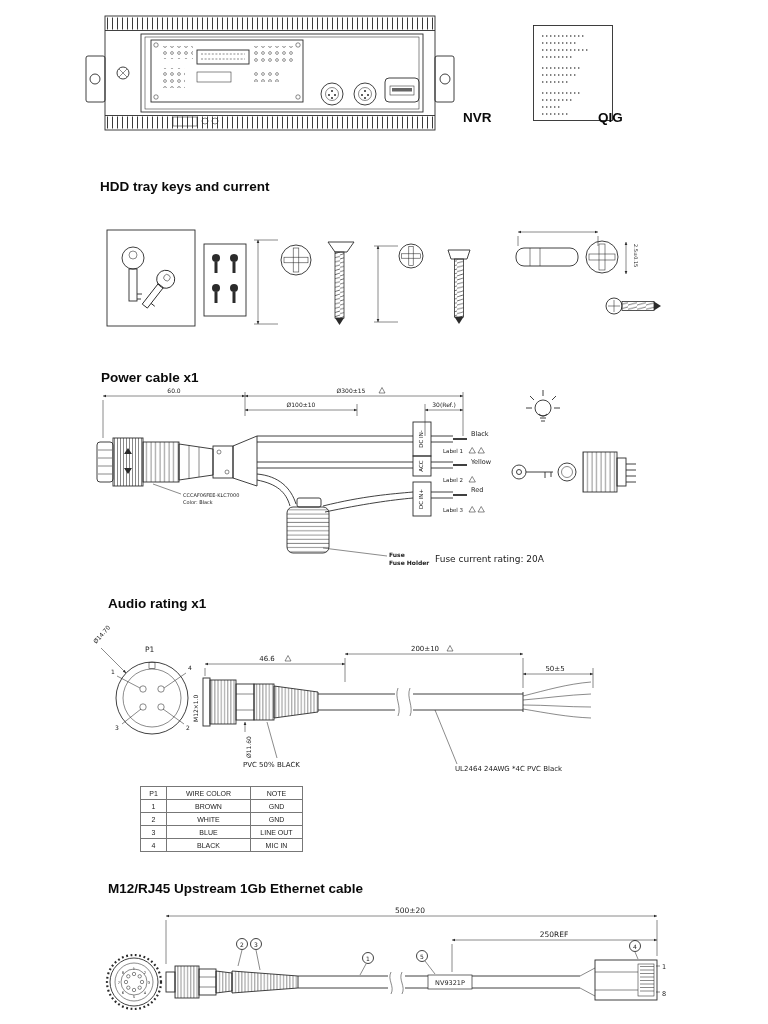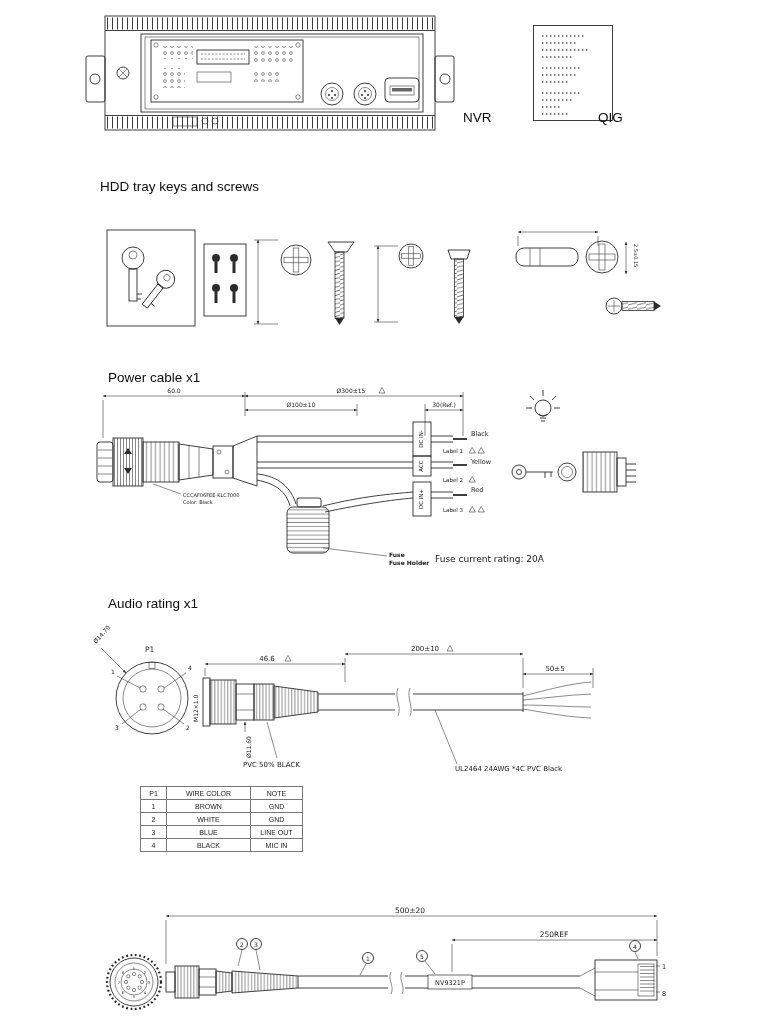--- a/index.html
+++ b/index.html
@@ -1,19 +1,19 @@
 <!DOCTYPE html>
 <html><head>
 <meta charset="utf-8">
 <style>
   *{margin:0;padding:0;box-sizing:border-box}
   html,body{background:#fff}
   body{font-family:"Liberation Sans",sans-serif;color:#111}
   .sheet{position:relative;width:768px;height:1024px;background:#ffffff;overflow:hidden}
-  .heading{position:absolute;font-size:13.5px;font-weight:normal;color:#0a0a0a;white-space:nowrap}
+  .heading{position:absolute;font-size:13.5px;font-weight:bold;color:#0a0a0a;white-space:nowrap}
   svg{position:absolute;overflow:visible}
   .ln{fill:none;stroke:#2b2b2b;stroke-width:0.9}
   .tn{fill:none;stroke:#2b2b2b;stroke-width:0.55}
   .fl{fill:#2b2b2b;stroke:none}
   text{font-family:"DejaVu Sans",sans-serif;fill:#1a1a1a}
   .t9{font-size:9px}.t75{font-size:7.5px}.t7{font-size:7px}.t65{font-size:6.5px}
   .t6{font-size:6px}.t55{font-size:5.5px}.t5{font-size:5px}.t35{font-size:3.6px}
   .mid{text-anchor:middle}
   .bold{font-weight:bold}
   table.wires{position:absolute;left:140px;top:786px;border-collapse:collapse;font-size:7px;color:#222;background:#fff}
@@ -102,21 +102,21 @@
         <line x1="10" y1="51" x2="44" y2="51"></line>
       <line x1="10" y1="58" x2="36" y2="58"></line>
         <line x1="10" y1="69" x2="48" y2="69"></line>
       <line x1="10" y1="76" x2="42" y2="76"></line>
         <line x1="10" y1="83" x2="30" y2="83"></line>
       <line x1="10" y1="90" x2="38" y2="90"></line>
     </g>
   </svg>
   <div class="heading" style="left:598px;top:110px">QIG</div>
 
-  <div class="heading" style="left:100px;top:179px">HDD tray keys and screws</div>
+  <div class="heading" style="left:100px;top:179px">HDD tray keys and current</div>
   <svg style="left:106px;top:222px" width="578" height="114" viewBox="0 0 578 114">
     <defs>
       <pattern id="thrP" width="9" height="4.2" patternUnits="userSpaceOnUse">
           <line x1="0" y1="3.4" x2="9" y2="0.8" stroke="#333" stroke-width="0.7"></line>
         </pattern>
       <marker id="hAw" viewBox="0 0 8 8" refX="7" refY="4" markerWidth="6.5" markerHeight="6.5" orient="auto-start-reverse">
           <path d="M0,1 L7.5,4 L0,7 z" fill="#2b2b2b"></path>
         </marker>
     </defs>
     <g>
@@ -179,21 +179,21 @@
       <line class="tn" x1="520" y1="20" x2="520" y2="52" marker-start="url(#hAw)" marker-end="url(#hAw)"></line>
       <text class="t5" transform="translate(528,22) rotate(90)">2.5±0.15</text>
       <circle class="ln" cx="508" cy="84" r="8"></circle>
       <line class="tn" x1="502" y1="84" x2="514" y2="84"></line>
         <line class="tn" x1="508" y1="78" x2="508" y2="90"></line>
       <rect x="516" y="79.5" width="32" height="9" fill="url(#thrP)" stroke="#2b2b2b" stroke-width="0.8"></rect>
       <path class="fl" d="M548,79.5 v9 l7,-4.5 z"></path>
     </g>
   </svg>
 
-  <div class="heading" style="left:108px;top:370px">Power cable x1</div>
+  <div class="heading" style="left:101px;top:370px">Power cable x1</div>
   <svg style="left:95px;top:386px" width="590" height="196" viewBox="0 0 590 196">
     <defs>
       <marker id="pAw" viewBox="0 0 8 8" refX="7" refY="4" markerWidth="6.5" markerHeight="6.5" orient="auto-start-reverse">
           <path d="M0,1 L7.5,4 L0,7 z" fill="#2b2b2b"></path>
         </marker>
       <pattern id="pRid" width="3" height="60" patternUnits="userSpaceOnUse">
           <line x1="1.5" y1="0" x2="1.5" y2="60" stroke="#555" stroke-width="0.7"></line>
         </pattern>
       <pattern id="pRid2" width="4.5" height="60" patternUnits="userSpaceOnUse">
           <line x1="2" y1="0" x2="2" y2="60" stroke="#555" stroke-width="0.7"></line>
@@ -411,20 +411,21 @@
       <td>LINE OUT</td>
     </tr>
     <tr>
       <td>4</td>
       <td>BLACK</td>
       <td>MIC IN</td>
     </tr>
   </tbody>
     </table>
 
+  <div class="heading" style="left:108px;top:881px">M12/RJ45 Upstream 1Gb Ethernet cable</div>
   <svg style="left:90px;top:896px" width="610" height="128" viewBox="0 0 610 128">
     <defs>
       <marker id="eAw" viewBox="0 0 8 8" refX="7" refY="4" markerWidth="6.5" markerHeight="6.5" orient="auto-start-reverse">
           <path d="M0,1 L7.5,4 L0,7 z" fill="#2b2b2b"></path>
         </marker>
       <pattern id="eRid" width="3.2" height="60" patternUnits="userSpaceOnUse">
           <line x1="1.5" y1="0" x2="1.5" y2="60" stroke="#555" stroke-width="0.7"></line>
         </pattern>
     </defs>
     <g>

